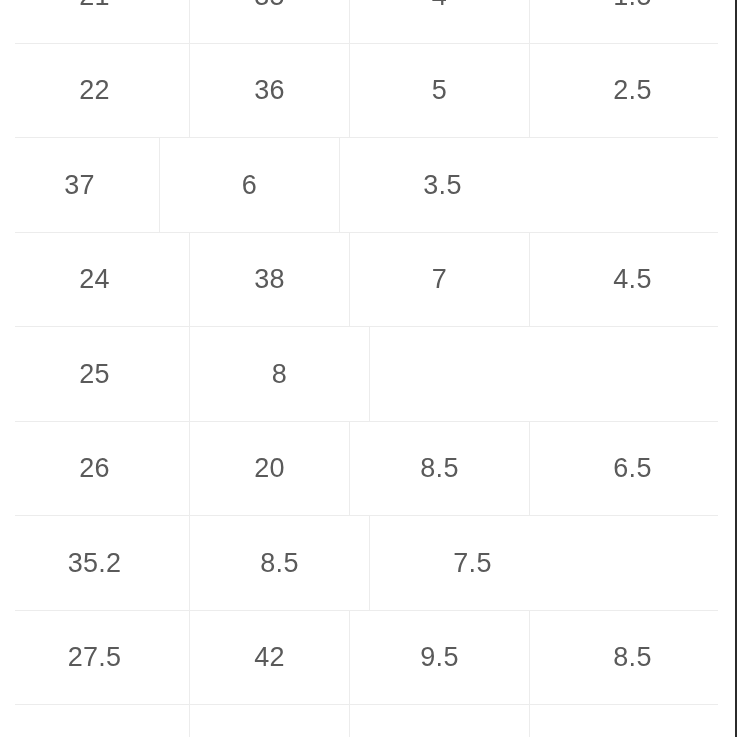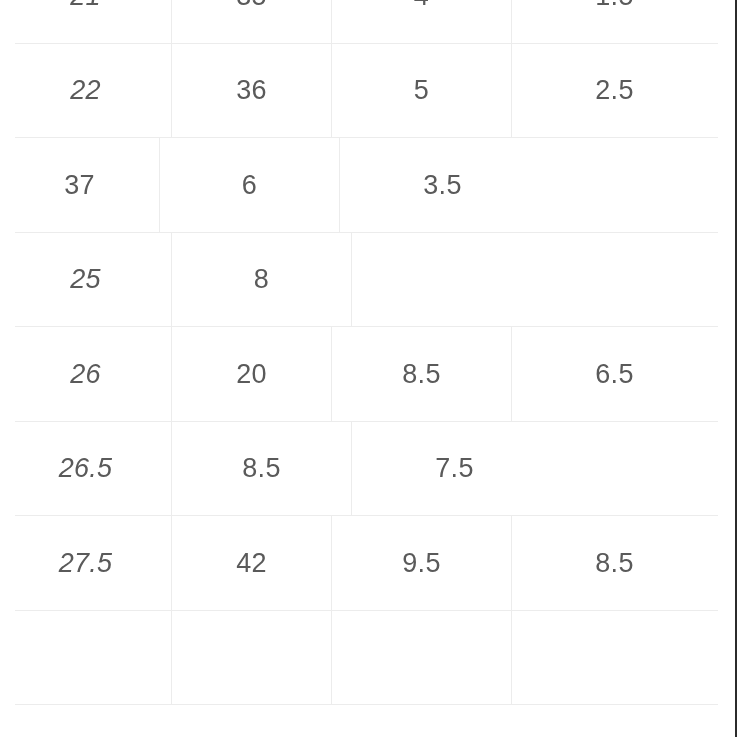--- a/index.html
+++ b/index.html
@@ -59,21 +59,21 @@
     color: #5a5a5a;
     letter-spacing: 0.3px;
     box-sizing: border-box;
     -webkit-font-smoothing: antialiased;
   }
   
   .cell.c1, .cell.c2, .cell.c3 {
     border-right: 1px solid #ececec;
   }
 
-  .cell.c1 { width: 172px; font-style: italic; }
+  .cell.c1 { width: 190px; }
   .cell.c2 { width: 160px; text-align: right; }
   .cell.c3 { width: 180px; }
   .cell.c4 { width: 205px; text-align: right; }
 
   .cell.empty { color: transparent; }
 </style>
 </head>
 <body>
 
 <div id="size-chart-table">
@@ -92,35 +92,41 @@
       <div class="cell c3">5</div>
       <div class="cell c4">2.5</div>
     </div>
 
     <div class="row">
       <div class="cell c2">37</div>
       <div class="cell c3">6</div>
       <div class="cell c4">3.5</div>
     </div>
 
+    <div class="row">
+      <div class="cell c1">24</div>
+      <div class="cell c2">38</div>
+      <div class="cell c3">7</div>
+      <div class="cell c4">4.5</div>
+    </div>
 
     <div class="row">
       <div class="cell c1">25</div>
       <div class="cell c3">8</div>
     </div>
 
     <div class="row">
       <div class="cell c1">26</div>
       <div class="cell c2">20</div>
       <div class="cell c3">8.5</div>
       <div class="cell c4">6.5</div>
     </div>
 
     <div class="row">
-      <div class="cell c1">26.5</div>
+      <div class="cell c1">35.2</div>
       <div class="cell c3">8.5</div>
       <div class="cell c4">7.5</div>
     </div>
 
     <div class="row">
       <div class="cell c1">27.5</div>
       <div class="cell c2">42</div>
       <div class="cell c3">9.5</div>
       <div class="cell c4">8.5</div>
     </div>

